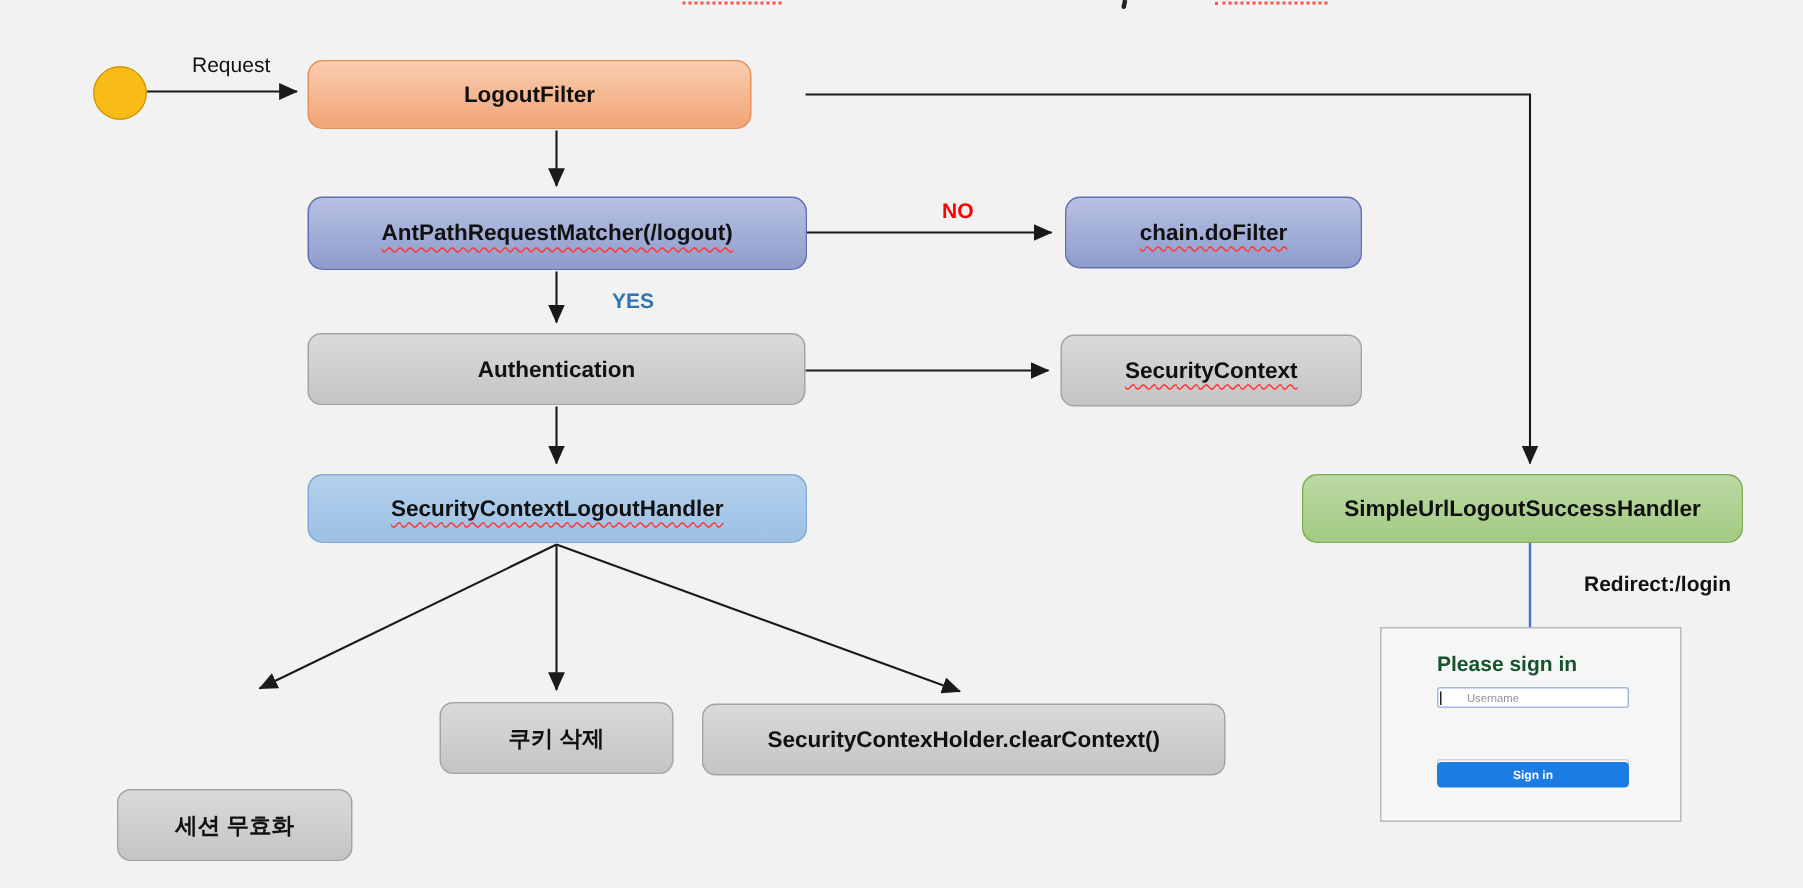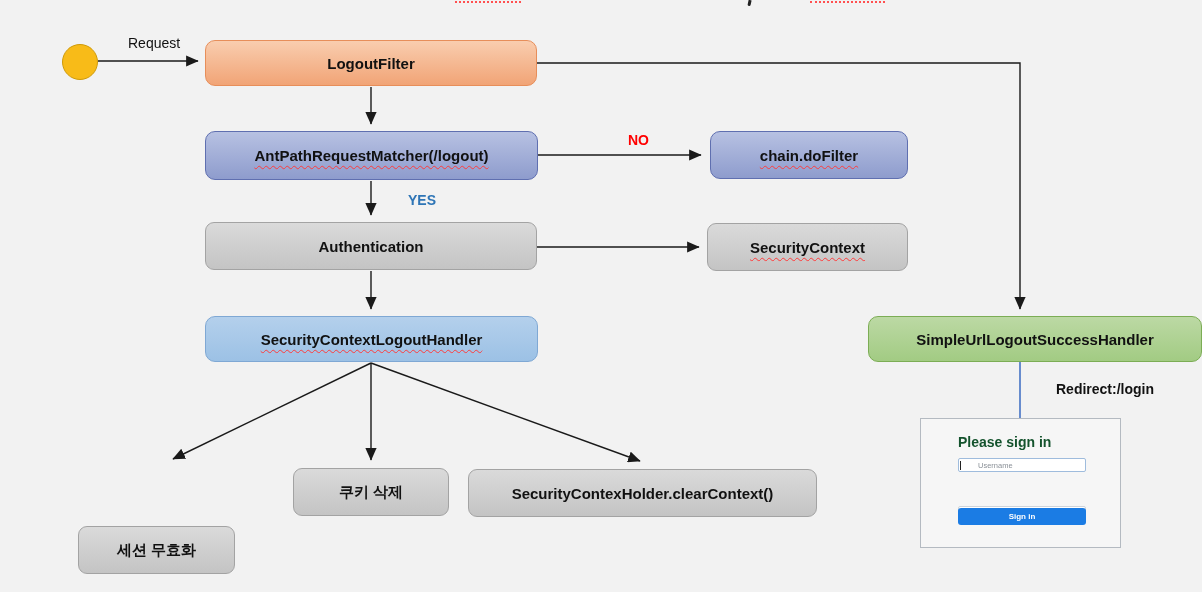--- a/index.html
+++ b/index.html
@@ -80,21 +80,21 @@
     <path class="wire" d="M371 271 L371 309" marker-end="url(#ah)"></path>
     <path class="wire" d="M371 363 L173 459" marker-end="url(#ah)"></path>
     <path class="wire" d="M371 363 L371 460" marker-end="url(#ah)"></path>
     <path class="wire" d="M371 363 L640 461" marker-end="url(#ah)"></path>
     <path class="wire-blue" d="M1020 362 L1020 418"></path>
   </svg>
 
   <div class="start-circle"></div>
   <div class="edge-label lbl-request">Request</div>
 
-  <div class="node orange" style="left:205px;top:40px;width:332px;height:46px;">
+  <div class="node orange" style="left:205px;top:40px;width:296px;height:46px;">
     <span>LogoutFilter</span>
   </div>
 
   <div class="node blue" style="left:205px;top:131px;width:333px;height:49px;justify-content:center;">
     <span class="misspell">AntPathRequestMatcher(/logout)</span>
   </div>
 
   <div class="node blue" style="left:710px;top:131px;width:198px;height:48px;">
     <span class="misspell">chain.doFilter</span>
   </div>
@@ -116,21 +116,21 @@
   </div>
 
   <div class="node gray" style="left:293px;top:468px;width:156px;height:48px;">
     <span>쿠키 삭제</span>
   </div>
 
   <div class="node gray" style="left:468px;top:469px;width:349px;height:48px;">
     <span>SecurityContexHolder.clearContext()</span>
   </div>
 
-  <div class="node green" style="left:868px;top:316px;width:334px;height:46px;">
+  <div class="node green" style="left:868px;top:316px;width:294px;height:46px;">
     <span>SimpleUrlLogoutSuccessHandler</span>
   </div>
 
   <div class="edge-label lbl-no">NO</div>
   <div class="edge-label lbl-yes">YES</div>
   <div class="edge-label lbl-redirect">Redirect:/login</div>
 
   <div class="login-panel">
     <div class="login-title">Please sign in</div>
     <input class="login-input input-user" type="text" placeholder="Username" style="">

